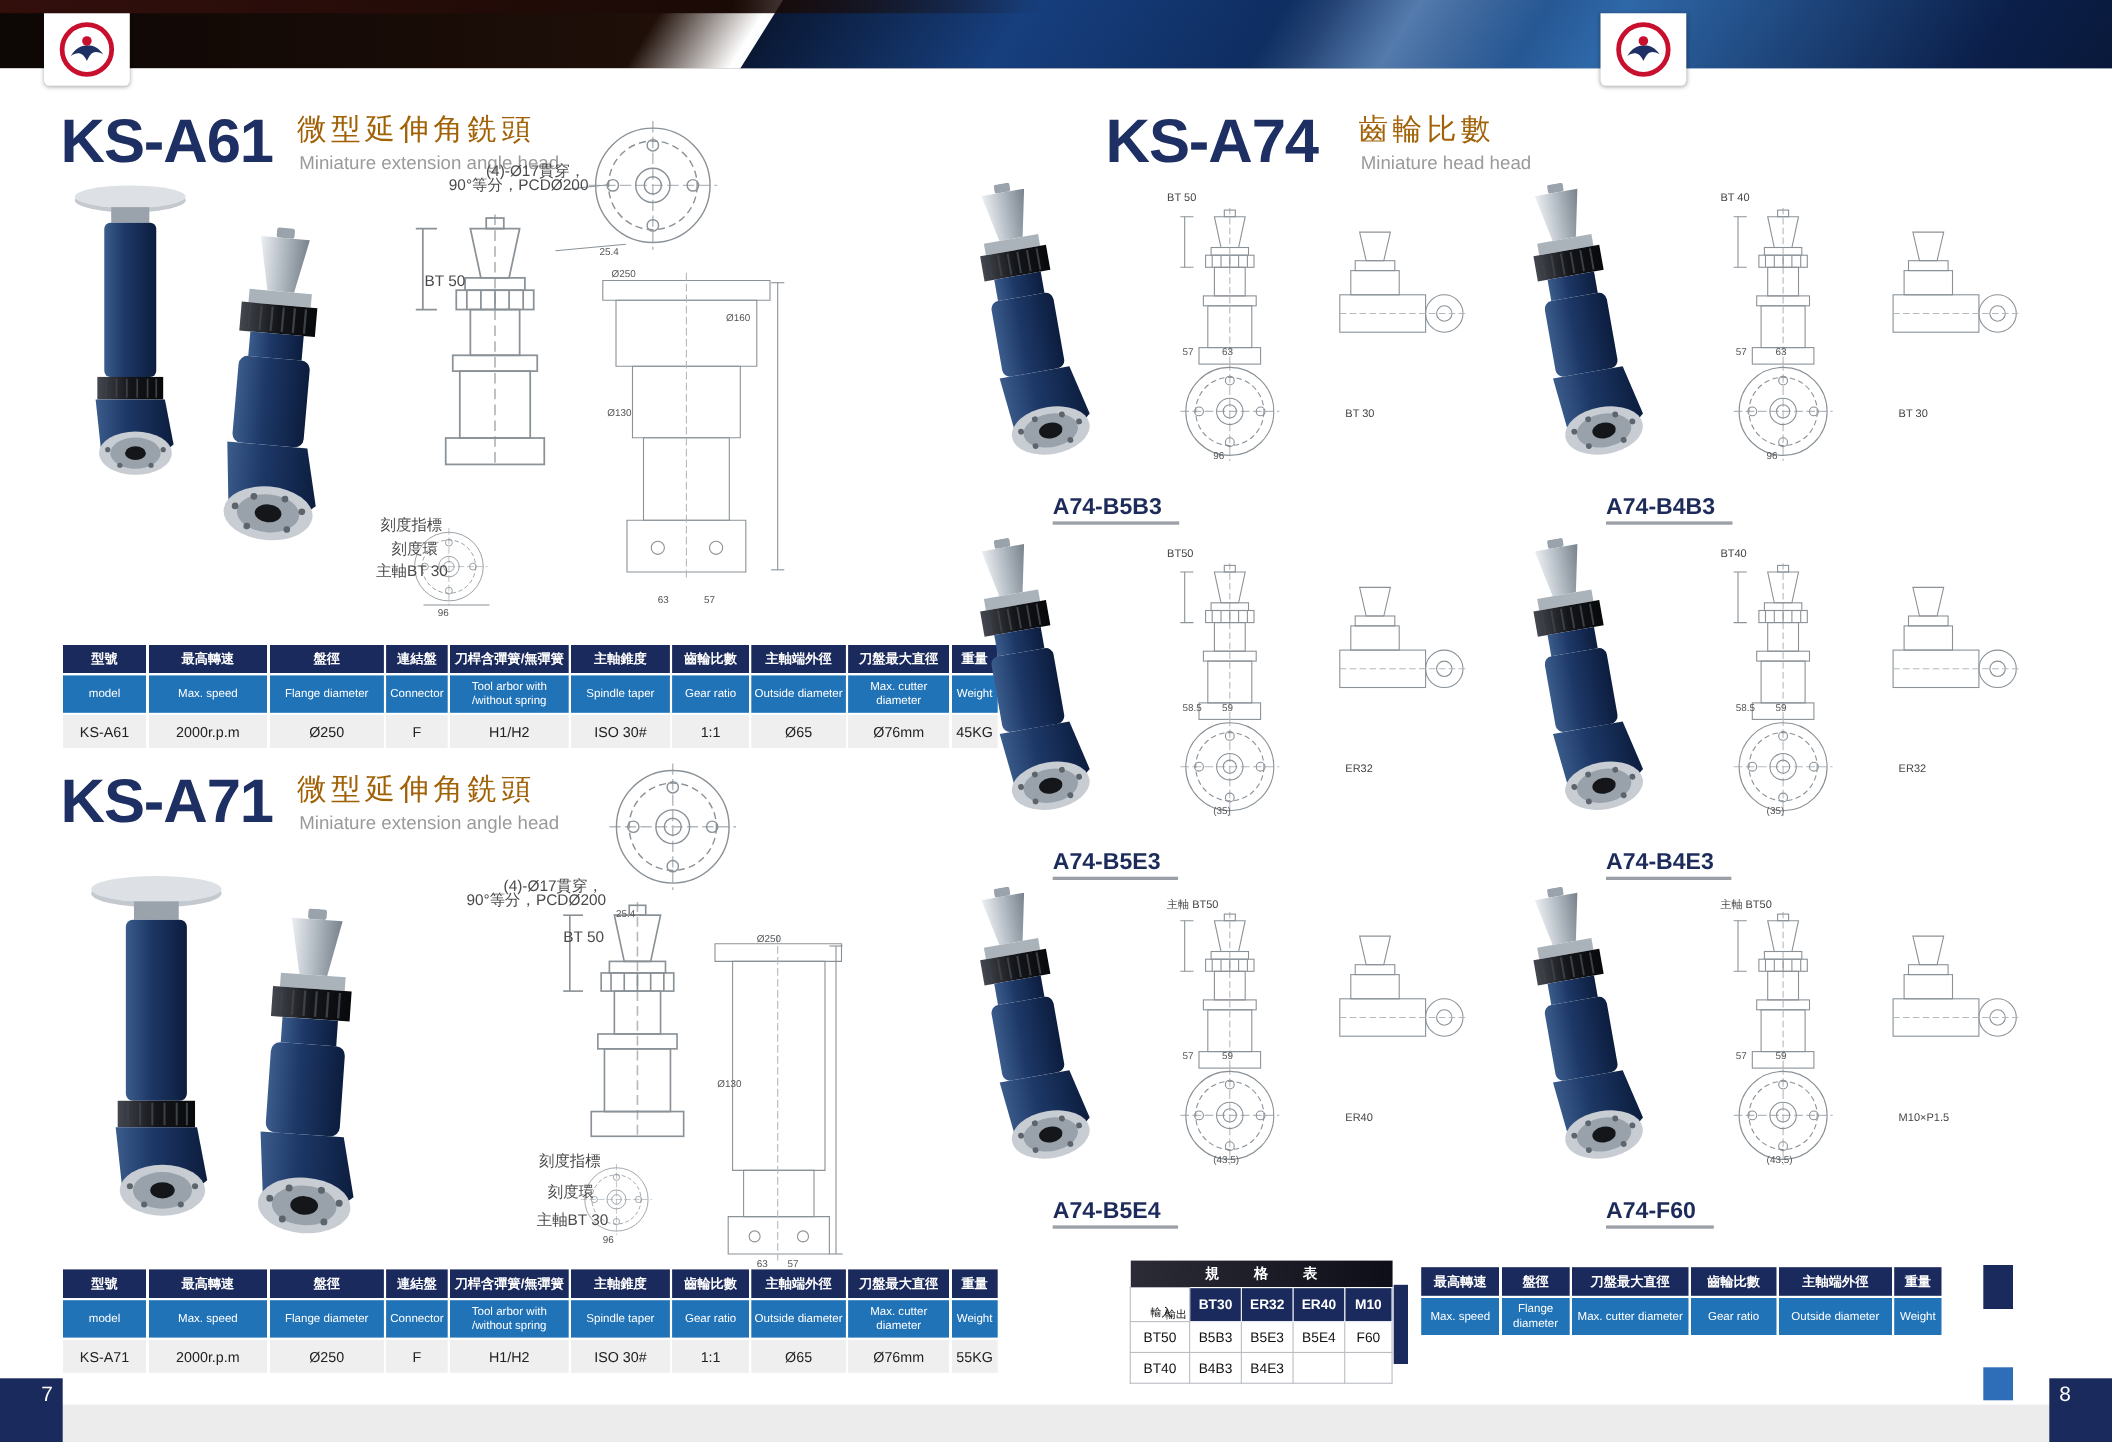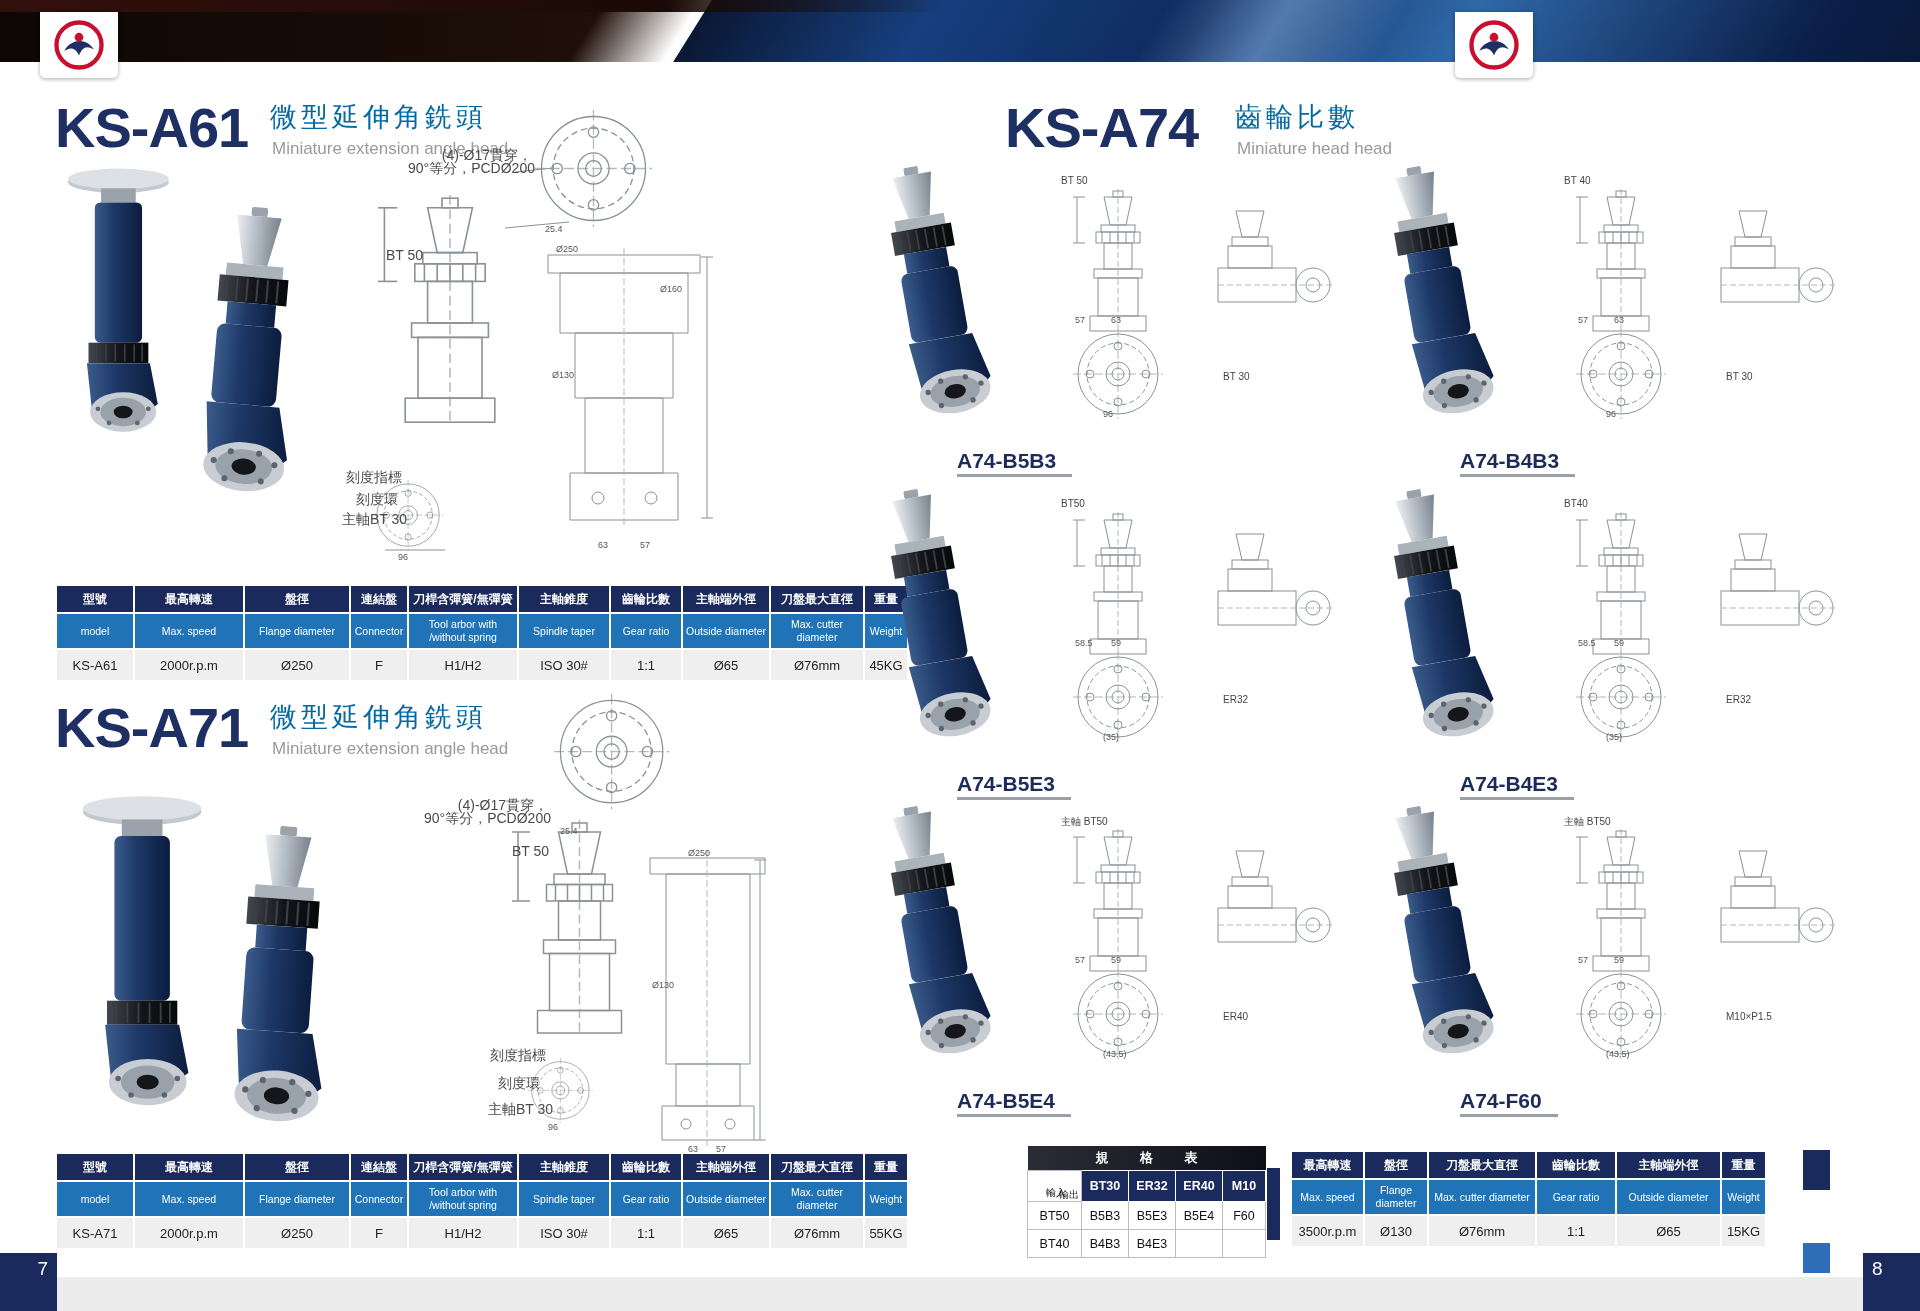--- a/index.html
+++ b/index.html
@@ -8,21 +8,21 @@
 .abs{position:absolute}
 
 .band{position:absolute;left:0;top:0;width:1920px;height:62px;overflow:hidden;
       background:linear-gradient(90deg,#0d0705,#1d0e08 28%,#2f170d 48%,#120b07 58%,#0a1834 66%,#14407e 82%,#081c44 100%)}
 .band .stripe{position:absolute;top:-10px;height:90px}
 .logo-tab{position:absolute;top:12px;width:78px;height:66px;background:#fff;
           border-radius:0 0 5px 5px;box-shadow:0 1px 4px rgba(0,0,0,.35);
           display:flex;align-items:center;justify-content:center}
 
 .model-title{position:absolute;font-size:56px;font-weight:700;color:#1d2f63;letter-spacing:-1px;line-height:1}
-.sub-zh{position:absolute;font-size:27px;color:#0369a1;letter-spacing:4px;line-height:1}
+.sub-zh{position:absolute;font-size:27px;color:#a16207;letter-spacing:4px;line-height:1}
 .sub-en{position:absolute;font-size:17px;color:#9a9a9a;line-height:1}
 
 table.spec{position:absolute;border-collapse:collapse;table-layout:fixed}
 table.spec th,table.spec td{border:2px solid #fff;text-align:center;vertical-align:middle;overflow:hidden;padding:0 1px}
 tr.r-zh td{background:#1b2a5c;color:#fff;font-size:12px;font-weight:700;height:26px;white-space:nowrap}
 tr.r-en td{background:#2173b8;color:#fff;font-size:10.5px;height:34px;line-height:1.2}
 tr.r-val td{background:#efefef;color:#222;font-size:13px;height:30px}
 
 .ann{position:absolute;font-size:14px;color:#4a4a4a;white-space:nowrap;line-height:1.1}
 .dim{position:absolute;font-size:9px;color:#555;white-space:nowrap}
@@ -554,28 +554,20 @@
       <td>重量</td>
     </tr>
     <tr class="r-en">
       <td>Max. speed</td>
       <td>Flange diameter</td>
       <td>Max. cutter diameter</td>
       <td>Gear ratio</td>
       <td>Outside diameter</td>
       <td>Weight</td>
     </tr>
-    <tr class="r-val">
-      <td>3500r.p.m</td>
-      <td>Ø130</td>
-      <td>Ø76mm</td>
-      <td>1:1</td>
-      <td>Ø65</td>
-      <td>15KG</td>
-    </tr>
   </tbody>
     </table>
 
   <div class="accent" style="left:1803px;top:1150px;width:27px;height:40px;background:#1b2a5c"></div>
   <div class="accent" style="left:1803px;top:1243px;width:27px;height:30px;background:#2e6db8"></div>
 </div>
 
 <div class="foot-bar"></div>
 <div class="page-sq" style="left:0;text-align:right;padding:5px 9px 0 0;box-sizing:border-box">7</div>
 <div class="page-sq" style="left:1863px;text-align:left;padding:5px 0 0 9px;box-sizing:border-box">8</div>

